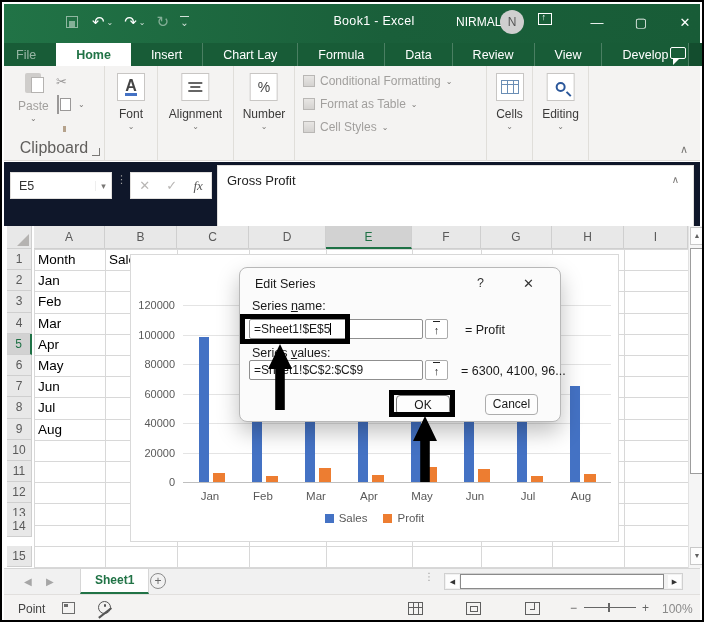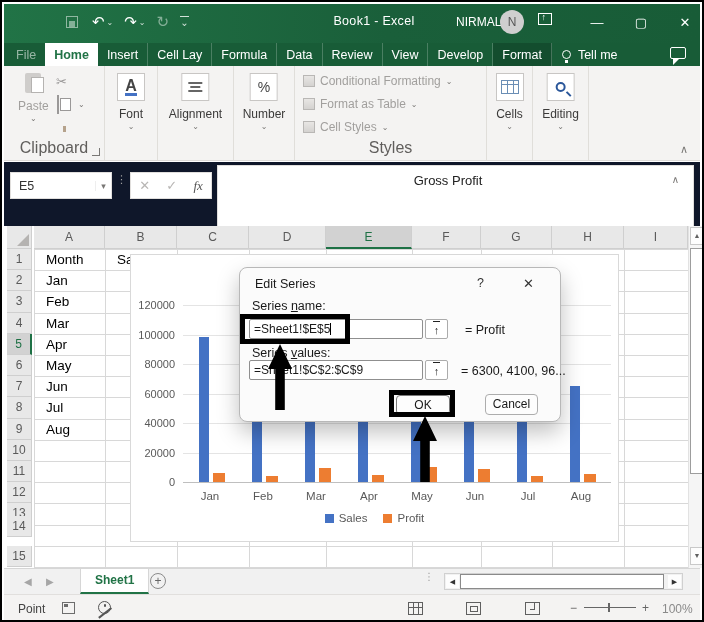--- a/index.html
+++ b/index.html
@@ -15,21 +15,21 @@
   .saveico{width:12px;height:12px;border:1.5px solid rgba(255,255,255,.5);position:relative;}
   .saveico::after{content:"";position:absolute;left:2px;top:4px;right:2px;bottom:0;background:rgba(255,255,255,.45);}
   #win-title{left:0;right:0;top:10px;text-align:center;font-size:12.5px;letter-spacing:.3px;padding-left:44px;}
   #user-name{top:11px;left:452px;font-size:12px;text-align:center;}
   #avatar{top:6px;left:496px;width:24px;height:24px;border-radius:50%;background:#cfcfcf;color:#555;font-size:12px;text-align:center;line-height:24px;}
   .winbtn{top:8px;width:30px;height:22px;color:#fff;font-size:13px;text-align:center;line-height:22px;}
   #ribbon-display-icon{left:534px;top:9px;width:14px;height:12px;border:1.5px solid #fff;position:absolute;}
   #ribbon-display-icon::after{content:"↑";position:absolute;left:2.5px;top:-2px;font-size:9px;}
   
   #tabrow{left:2px;top:41px;right:2px;height:23px;background:#185c37;display:flex;align-items:stretch;color:#fff;font-size:12.5px;}
-  .rtab{padding:0 9px;display:flex;align-items:center;border-right:1px solid rgba(255,255,255,.22);white-space:nowrap;}
+  .rtab{padding:0 20px;display:flex;align-items:center;border-right:1px solid rgba(255,255,255,.22);white-space:nowrap;}
   .rtab.file{color:rgba(255,255,255,.55);border-right:none;padding-left:12px;}
   .rtab.sel{background:#fff;color:#217346;font-weight:bold;border-right:none;}
   .rtab.ctx{background:#134d2e;}
   #tellme{display:flex;align-items:center;gap:7px;padding:0 10px;}
   .bulb{width:9px;height:9px;border:1.5px solid #fff;border-radius:50%;position:relative;}
   .bulb::after{content:"";position:absolute;left:2px;top:9px;width:3px;height:3px;background:#fff;}
   #comment-icon{position:absolute;right:14px;top:4px;width:16px;height:12px;border:1.5px solid #fff;border-radius:2px;}
   #comment-icon::after{content:"";position:absolute;left:2px;top:11px;border:3px solid transparent;border-top-color:#fff;border-left-color:#fff;}
   
   #ribbon{left:2px;top:64px;right:2px;height:95px;background:#f4f3f2;border-bottom:1px solid #dedcda;display:flex;}
@@ -61,33 +61,33 @@
   #ribbon-collapse{position:absolute;right:12px;bottom:4px;color:#797775;font-size:11px;}
   
   #fxbar{left:2px;top:160px;right:2px;height:64px;background:#0f172a;}
   #namebox{left:6px;top:10px;width:102px;height:27px;background:#fff;border:1px solid #e1dfdd;font-size:12.5px;color:#333;display:flex;align-items:center;}
   #namebox .nb-val{flex:1;padding-left:8px;}
   #namebox .nb-dd{width:16px;color:#797775;font-size:9px;text-align:center;border-left:1px solid #eee;}
   #fx-dots{left:112px;top:14px;color:#a0a0a0;font-size:11px;letter-spacing:0;line-height:6px;}
   #fxbtns{left:126px;top:10px;width:82px;height:27px;background:#fff;border:1px solid #e1dfdd;display:flex;align-items:center;justify-content:space-around;}
   #fxbtns .fb{color:#b8b6b4;font-size:13px;}
   #fxbtns .fx{color:#555;font-style:italic;font-size:13px;font-family:"Liberation Serif",serif;}
-  #formula-input{left:213px;top:3px;right:6px;height:72px;background:#fff;border:1px solid #e1dfdd;font-size:13px;color:#222;padding:7px 24px 0 9px;text-align:center;}
+  #formula-input{left:213px;top:3px;right:6px;height:72px;background:#fff;border:1px solid #e1dfdd;font-size:13px;color:#222;padding:7px 24px 0 9px;}
   #fx-expand{position:absolute;right:14px;top:8px;color:#797775;font-size:10px;}
   
   #grid{left:2px;top:224px;right:2px;height:342px;background:#fff;}
   .colhdr{position:absolute;top:0;height:23px;background:#e8e8e8;border-right:1px solid #cfcfcf;border-bottom:1px solid #cfcfcf;font-size:12px;color:#5a5a5a;text-align:center;line-height:22px;}
   .colhdr.sel{background:#d2d2d2;border-bottom:2px solid #1e7145;color:#1e7145;}
   .rowhdr{position:absolute;left:3px;width:25px;background:#e8e8e8;border-right:1px solid #cfcfcf;border-bottom:1px solid #cfcfcf;font-size:12px;color:#5a5a5a;text-align:center;}
   .rowhdr.sel{background:#d2d2d2;border-right:2px solid #1e7145;color:#1e7145;}
   #selall{left:3px;top:0;width:25px;height:23px;background:#e8e8e8;border-right:1px solid #cfcfcf;border-bottom:1px solid #cfcfcf;}
   #selall::after{content:"";position:absolute;right:2px;bottom:2px;border:6px solid transparent;border-bottom-color:#b5b3b1;border-right-color:#b5b3b1;}
   .vline{position:absolute;width:1px;background:#d8d8d8;}
   .hline{position:absolute;height:1px;background:#d8d8d8;}
-  .cell{position:absolute;font-size:13.5px;color:#000;padding-left:12px;white-space:nowrap;overflow:hidden;}
+  .cell{position:absolute;font-size:13.5px;color:#000;padding-left:4px;white-space:nowrap;overflow:hidden;}
   
   #chart{left:128px;top:252px;width:489px;height:288px;background:#fff;border:1px solid #d9d9d9;z-index:5;}
   .ylab{position:absolute;width:42px;text-align:right;font-size:11px;color:#595959;}
   .gline{position:absolute;left:52px;width:428px;height:1px;background:#e4e4e4;}
   .gline.zero{background:#bfbfbf;}
   .bar{position:absolute;}
   .xlab{position:absolute;width:44px;text-align:center;font-size:11.5px;color:#595959;}
   #legend{position:absolute;left:0;right:0;top:257px;display:flex;justify-content:center;gap:16px;font-size:11.5px;color:#595959;align-items:center;}
   .lgsq{display:inline-block;width:9px;height:9px;margin-right:5px;vertical-align:-1px;}
   
@@ -171,21 +171,21 @@
     <div class="winbtn abs" style="left:578px;">—</div>
     <div class="winbtn abs" style="left:622px;">▢</div>
     <div class="winbtn abs" style="left:666px;">✕</div>
   </div>
 
   <div id="tabrow" class="abs">
     <span id="tabs-holder" style="display:flex;">
         <span class="rtab file">File</span>
         <span class="rtab sel">Home</span>
         <span class="rtab">Insert</span>
-        <span class="rtab">Cell Lay</span>
+        <span class="rtab">Chart Lay</span>
         <span class="rtab">Formula</span>
         <span class="rtab">Data</span>
         <span class="rtab">Review</span>
         <span class="rtab">View</span>
         <span class="rtab">Develop</span>
         <span class="rtab ctx">Format</span>
       </span>
     <span id="tellme">
       <span class="bulb"></span>
       <span>Tell me</span>
@@ -243,21 +243,20 @@
       <div class="styrow" style="margin-top:9px;">
         <span class="styico"></span>
         <span>Format as Table</span>
           <span class="chev">⌄</span>
       </div>
       <div class="styrow" style="margin-top:9px;">
         <span class="styico"></span>
         <span>Cell Styles</span>
           <span class="chev">⌄</span>
       </div>
-      <div class="glabel">Styles</div>
     </div>
     <div class="rgroup" style="width:46px;">
       <div class="bigbtn">
         <span class="iconbox">
             <span class="tbl-ico"></span>
           </span>
         <span class="blbl">Cells</span>
         <span class="chev">⌄</span>
       </div>
     </div>

